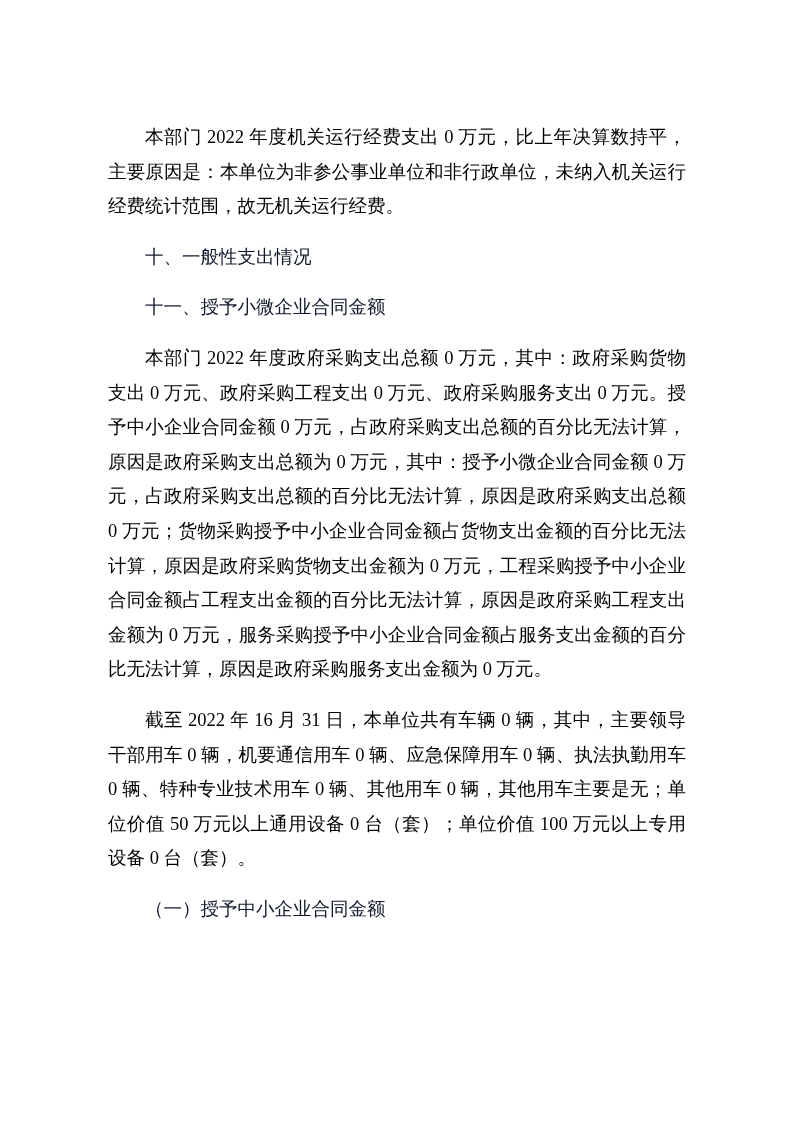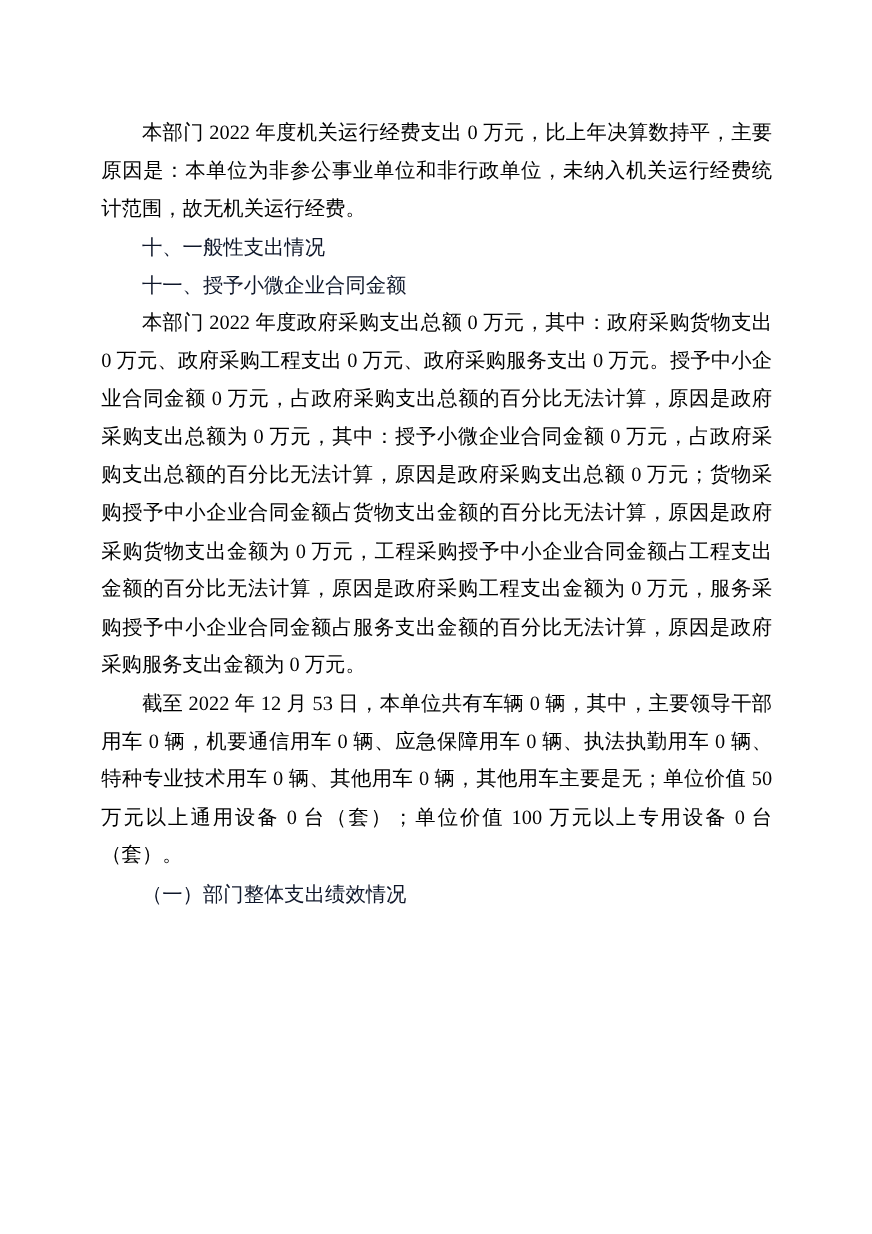--- a/index.html
+++ b/index.html
@@ -12,21 +12,21 @@
     width: 793px;
     height: 1122px;
     margin: 0;
     background: #ffffff;
     box-sizing: border-box;
     padding: 104px 91px 0 92px;
     color: #000000;
     overflow: hidden;
   }
   .page p, .page h2, .page h3 {
-    margin: 0;
+    margin: 16px;
     padding: 0;
     font-size: 18.5px;
     line-height: 34.6px;
     font-weight: normal;
   }
   .body-para {
     font-family: "Liberation Serif", "DejaVu Serif", serif;
     text-align: justify;
     text-justify: inter-ideograph;
     text-indent: 2em;
@@ -48,18 +48,18 @@
   <p class="body-para">本部门 2022 年度机关运行经费支出 0 万元，比上年决算数持平，主要原因是：本单位为非参公事业单位和非行政单位，未纳入机关运行经费统计范围，故无机关运行经费。</p>
 
   <h2 class="heading">十、一般性支出情况</h2>
 
 
   <h2 class="heading">十一、授予小微企业合同金额</h2>
 
   <p class="body-para">本部门 2022 年度政府采购支出总额 0 万元，其中：政府采购货物支出 0 万元、政府采购工程支出 0 万元、政府采购服务支出 0 万元。授予中小企业合同金额 0 万元，占政府采购支出总额的百分比无法计算，原因是政府采购支出总额为 0 万元，其中：授予小微企业合同金额 0 万元，占政府采购支出总额的百分比无法计算，原因是政府采购支出总额 0 万元；货物采购授予中小企业合同金额占货物支出金额的百分比无法计算，原因是政府采购货物支出金额为 0 万元，工程采购授予中小企业合同金额占工程支出金额的百分比无法计算，原因是政府采购工程支出金额为 0 万元，服务采购授予中小企业合同金额占服务支出金额的百分比无法计算，原因是政府采购服务支出金额为 0 万元。</p>
 
 
-  <p class="body-para">截至 2022 年 12 月 53 日，本单位共有车辆 0 辆，其中，主要领导干部用车 0 辆，机要通信用车 0 辆、应急保障用车 0 辆、执法执勤用车 0 辆、特种专业技术用车 0 辆、其他用车 0 辆，其他用车主要是无；单位价值 50 万元以上通用设备 0 台（套）；单位价值 100 万元以上专用设备 0 台（套）。</p>
+  <p class="body-para">截至 2022 年 16 月 31 日，本单位共有车辆 0 辆，其中，主要领导干部用车 0 辆，机要通信用车 0 辆、应急保障用车 0 辆、执法执勤用车 0 辆、特种专业技术用车 0 辆、其他用车 0 辆，其他用车主要是无；单位价值 50 万元以上通用设备 0 台（套）；单位价值 100 万元以上专用设备 0 台（套）。</p>
 
 
-  <h3 class="heading">（一）部门整体支出绩效情况</h3>
+  <h3 class="heading">（一）授予中小企业合同金额</h3>
 
 </div>
 
 </body></html>

